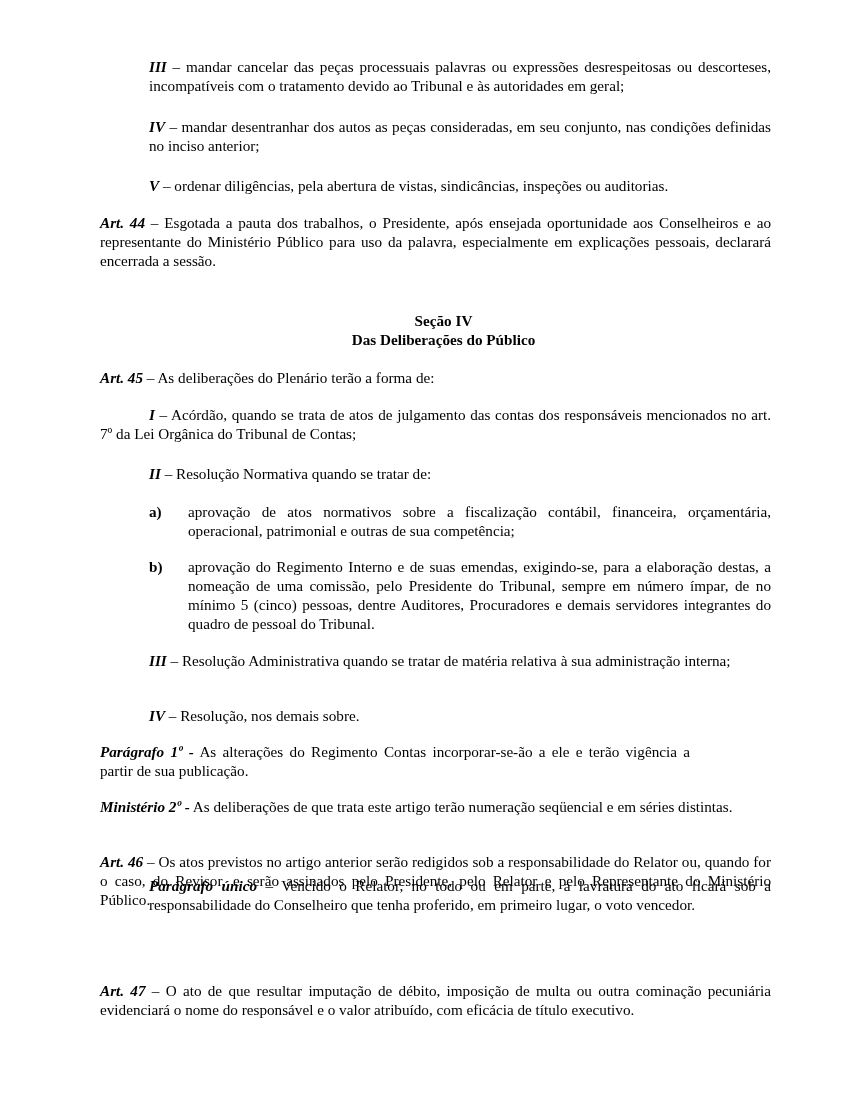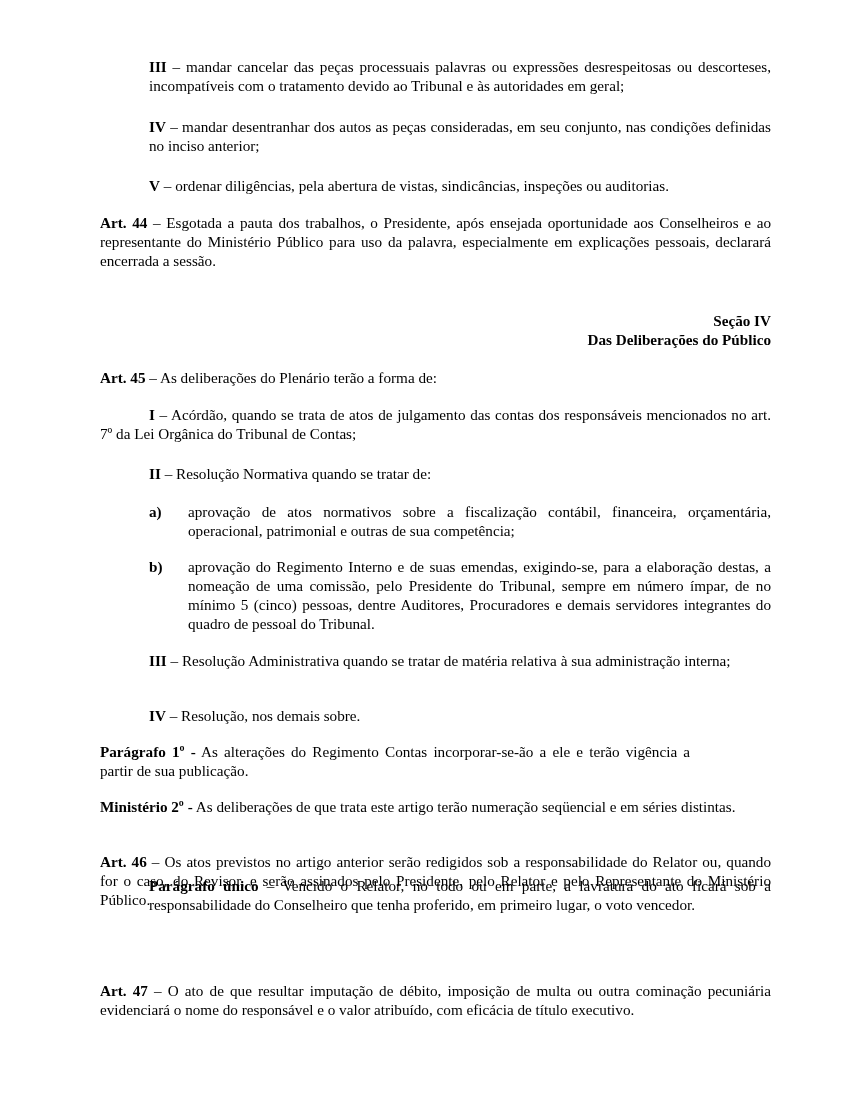--- a/index.html
+++ b/index.html
@@ -5,25 +5,25 @@
     html, body { margin: 0; padding: 0; background: #ffffff; }
     body { width: 850px; height: 1100px; position: relative; overflow: hidden; }
     .page {
       position: absolute; left: 100px; top: 0; width: 671px;
       font-family: "Liberation Serif", serif; font-size: 15.2px; line-height: 19px; color: #000;
     }
     .p { position: absolute; left: 0; width: 671px; text-align: justify; margin: 0; }
     .p.last { text-align-last: left; }
     .ind { left: 49px; width: 622px; }
     .first-ind { text-indent: 49px; }
-    b { font-weight: bold; }
+    b { font-weight: bold; font-style: italic; }
     .item { position: absolute; left: 49px; width: 622px; }
     .item .lbl { position: absolute; left: 0; top: 0; font-weight: bold; }
     .item .txt { margin-left: 39px; text-align: justify; }
-    .center { position: absolute; left: 0; width: 671px; text-align: right; font-weight: bold; }
+    .center { position: absolute; left: 8px; width: 671px; text-align: center; font-weight: bold; }
   </style>
 </head>
 <body>
 
 <div class="page">
 
   <p class="p ind" style="top:57px"><b>III</b><span> – </span><span>mandar cancelar das peças processuais palavras ou expressões desrespeitosas ou descorteses, incompatíveis com o tratamento devido ao Tribunal e às autoridades em geral;</span></p>
 
   <p class="p ind" style="top:117px"><b>IV</b><span> – </span><span>mandar desentranhar dos autos as peças consideradas, em seu conjunto, nas condições definidas no inciso anterior;</span></p>
 

